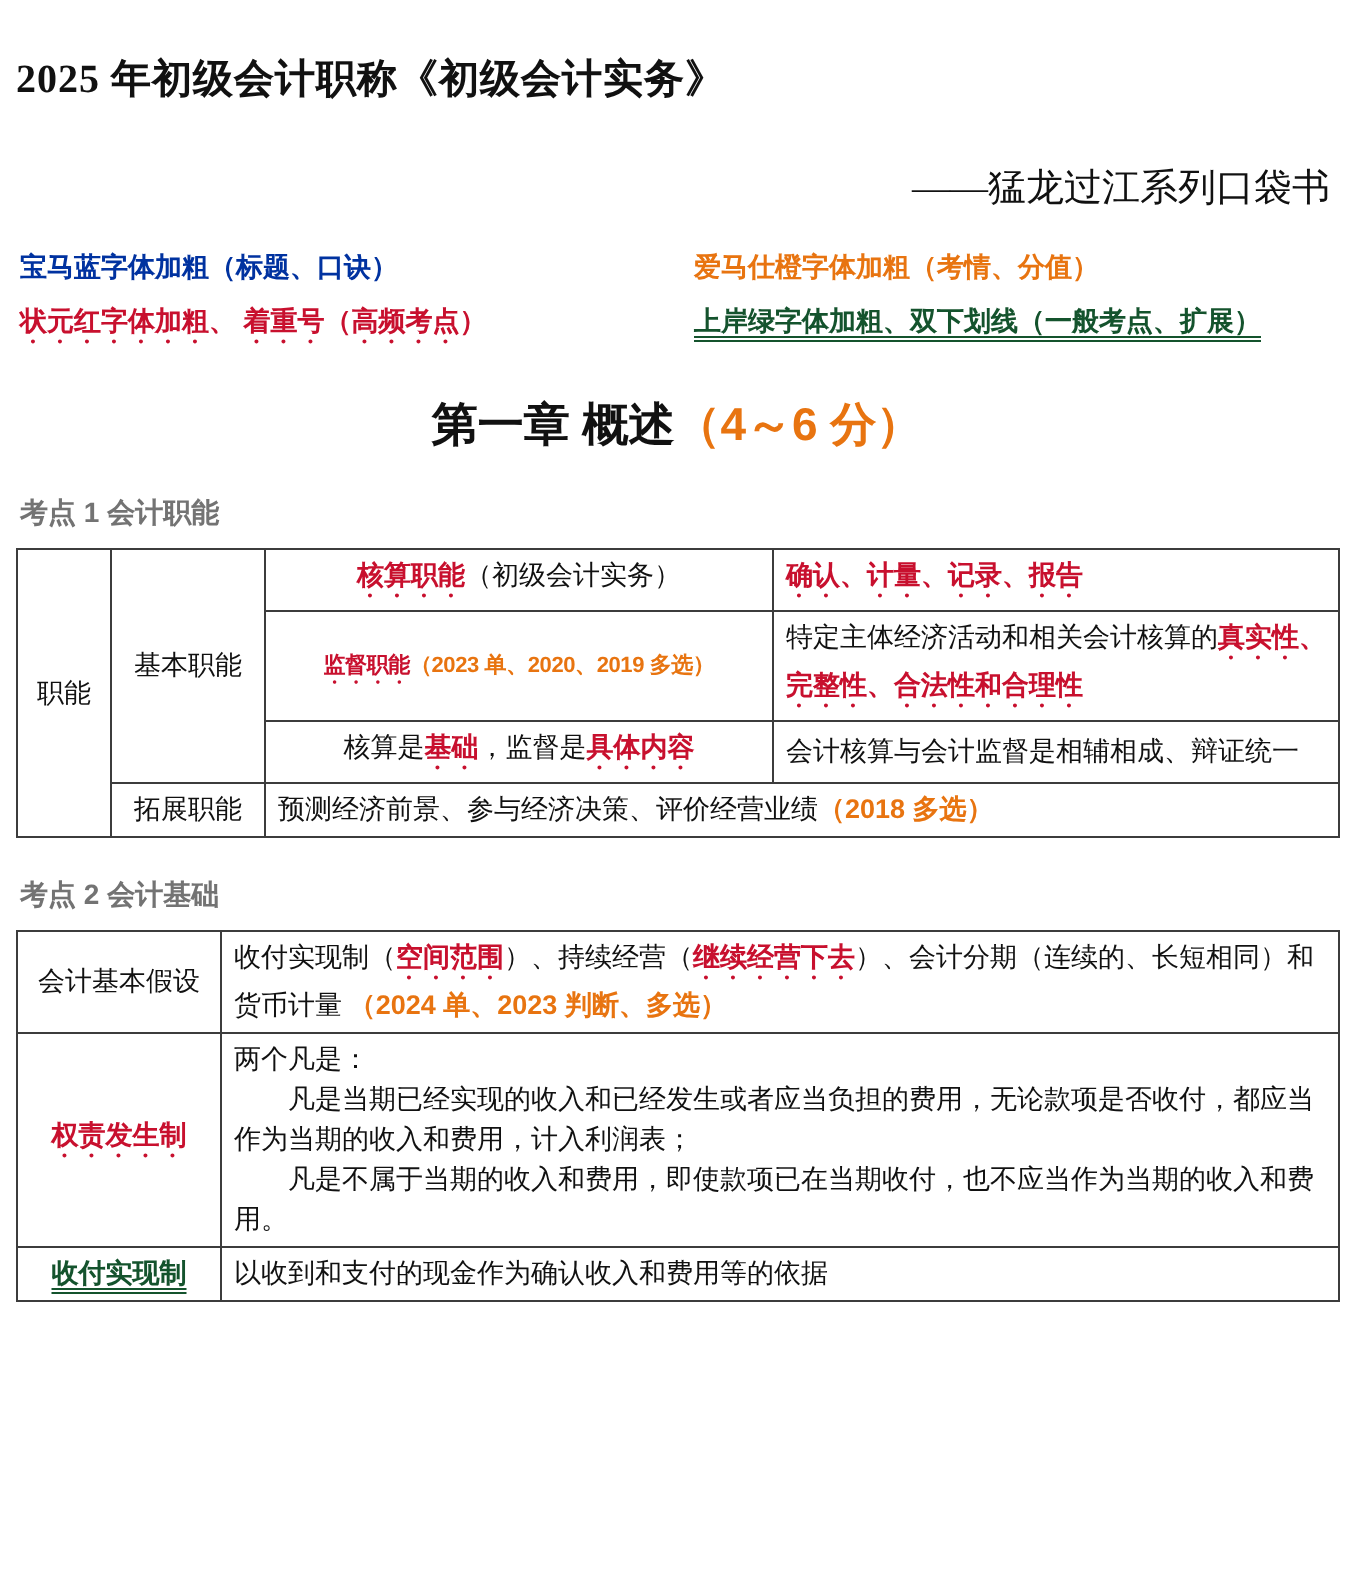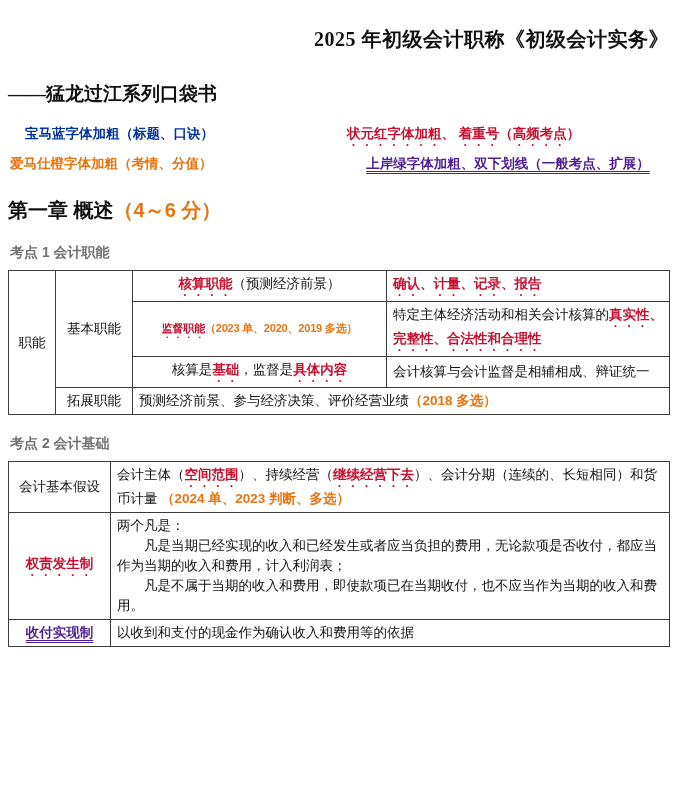--- a/index.html
+++ b/index.html
@@ -5,41 +5,41 @@
   * { margin: 0; padding: 0; box-sizing: border-box; }
   html, body { background: #ffffff; }
   body {
     width: 677px; height: 794px; overflow: hidden;
     font-family: "Liberation Serif", "DejaVu Serif", serif;
     color: #111111;
   }
   .page { width: 677px; height: 794px; padding: 0 8px; }
 
   .doc-title {
-    margin-top: 26px; text-align: right;
+    margin-top: 26px; text-align: left;
     font-size: 20px; font-weight: bold; letter-spacing: 0.5px;
   }
   .doc-subtitle {
-    margin-top: 28px; text-align: left; padding-right: 4px;
-    font-size: 19px; font-weight: bold;
+    margin-top: 28px; text-align: right; padding-right: 4px;
+    font-size: 19px; font-weight: normal;
   }
 
   .legend {
     margin-top: 16px; display: grid;
     grid-template-columns: 335px 1fr; column-gap: 2px; row-gap: 5px;
     font-family: "Liberation Sans", "DejaVu Sans", sans-serif;
     font-size: 13.5px; font-weight: bold;
   }
   .legend .cell { padding-left: 2px; line-height: 22px; }
 
-  .c-blue   { color: #0032A0; margin-left: 15px; }
+  .c-blue   { color: #0032A0; }
   .c-hblue  { color: #737373; }
   .c-orange { color: #E87410; }
   .c-red    { color: #C8102E; }
-  .c-green  { color: #4c1d95; text-align: center; }
+  .c-green  { color: #14532d; }
   .bold-sans { font-family: "Liberation Sans", "DejaVu Sans", sans-serif; font-weight: bold; }
 
   
   .dots { border-bottom: 2px dotted currentColor; padding-bottom: 0px; }
   @supports ((-webkit-text-emphasis: filled dot) or (text-emphasis: filled dot)) {
     .dots {
       border-bottom: none;
       -webkit-text-emphasis: filled dot; text-emphasis: filled dot;
       -webkit-text-emphasis-position: under right; text-emphasis-position: under right;
     }
@@ -47,22 +47,22 @@
 
   
   .du {
     text-decoration-line: underline;
     text-decoration-style: double;
     text-underline-offset: 3px;
     text-decoration-thickness: 1px;
   }
 
   .chapter {
-    margin-top: 22px; text-align: left;
-    font-size: 20px; font-weight: bold;
+    margin-top: 22px; text-align: center;
+    font-size: 23px; font-weight: bold;
     font-family: "Liberation Sans", "DejaVu Sans", sans-serif;
   }
 
   .kaodian {
     font-family: "Liberation Sans", "DejaVu Sans", sans-serif;
     font-size: 14px; font-weight: bold;
     margin-top: 20px; padding-left: 2px;
   }
 
   table {
@@ -84,22 +84,22 @@
 <body>
 
 <div class="page">
 
   <div class="doc-title">2025 年初级会计职称《初级会计实务》</div>
 
   <div class="doc-subtitle">——猛龙过江系列口袋书</div>
 
   <div class="legend">
     <div class="cell c-blue">宝马蓝字体加粗（标题、口诀）</div>
+    <div class="cell c-orange">爱马仕橙字体加粗（考情、分值）</div>
     <div class="cell c-red"><span class="dots">状元红字体加粗、 着重号（高频考点）</span></div>
-    <div class="cell c-orange">爱马仕橙字体加粗（考情、分值）</div>
     <div class="cell c-green"><span class="du">上岸绿字体加粗、双下划线（一般考点、扩展）</span></div>
   </div>
 
   <div class="chapter">
     <span>第一章 概述</span><span class="c-orange">（4～6 分）</span>
   </div>
 
   <div class="kaodian c-hblue">考点 1 会计职能</div>
 
   <table>
@@ -107,21 +107,21 @@
         <col style="width:47px">
         <col style="width:77px">
         <col style="width:254px">
         <col style="width:283px">
       </colgroup>
     <tbody>
       <tr>
         <td rowspan="4" class="center">职能</td>
         <td rowspan="3" class="center">基本职能</td>
         <td class="center">
-          <span class="bold-sans c-red dots">核算职能</span><span>（预测经济前景）</span>
+          <span class="bold-sans c-red dots">核算职能</span><span>（初级会计实务）</span>
         </td>
         <td>
           <span class="bold-sans c-red dots">确认、计量、记录、报告</span>
         </td>
       </tr>
       <tr>
         <td class="center">
           <span class="small-nowrap"><span class="bold-sans c-red dots">监督职能</span><span class="bold-sans c-orange">（2023 单、2020、2019 多选）</span></span>
         </td>
         <td>
@@ -147,21 +147,21 @@
 
   <table>
     <colgroup>
         <col style="width:102px">
         <col style="width:559px">
       </colgroup>
     <tbody>
       <tr>
         <td class="center">会计基本假设</td>
         <td>
-          <span>会计主体（</span><span class="bold-sans c-red dots">空间范围</span><span>）、持续经营（</span><span class="bold-sans c-red dots">继续经营下去</span><span>）、会计分期（连续的、长短相同）和货币计量 </span><span class="bold-sans c-orange">（2024 单、2023 判断、多选）</span>
+          <span>收付实现制（</span><span class="bold-sans c-red dots">空间范围</span><span>）、持续经营（</span><span class="bold-sans c-red dots">继续经营下去</span><span>）、会计分期（连续的、长短相同）和货币计量 </span><span class="bold-sans c-orange">（2024 单、2023 判断、多选）</span>
         </td>
       </tr>
       <tr>
         <td class="center">
           <span class="bold-sans c-red dots">权责发生制</span>
         </td>
         <td>
           <div>两个凡是：</div>
           <div class="indent">凡是当期已经实现的收入和已经发生或者应当负担的费用，无论款项是否收付，都应当作为当期的收入和费用，计入利润表；</div>
           <div class="indent">凡是不属于当期的收入和费用，即使款项已在当期收付，也不应当作为当期的收入和费用。</div>

